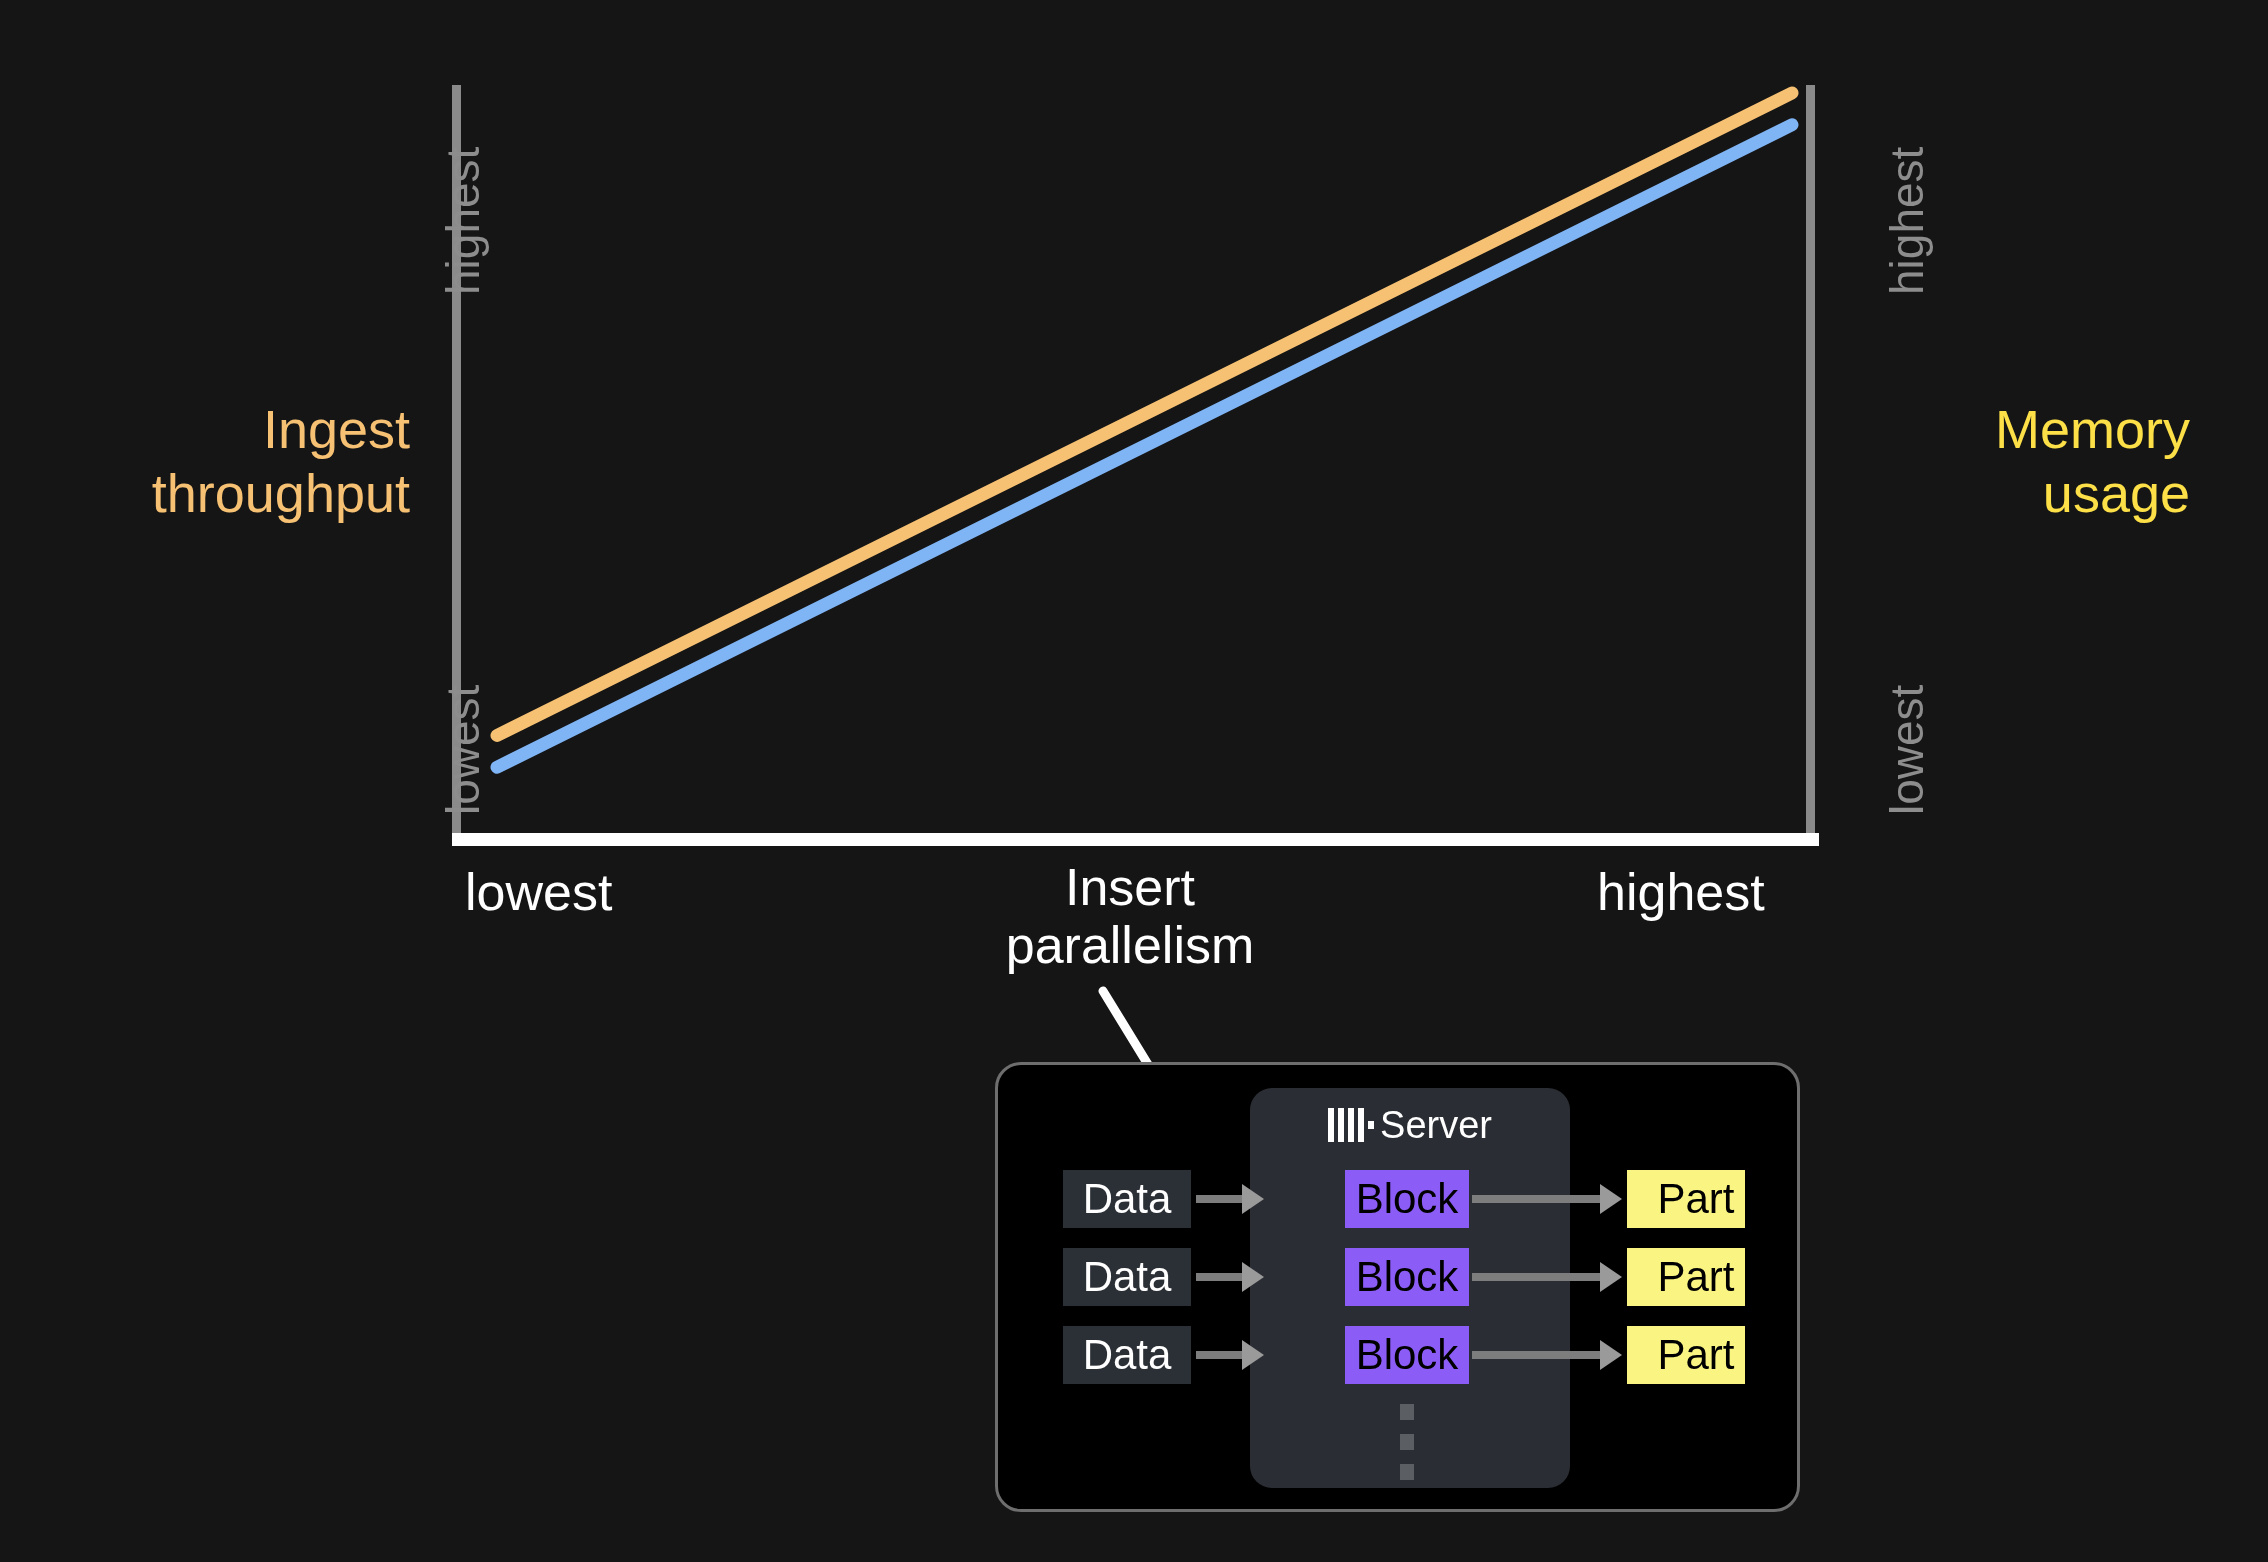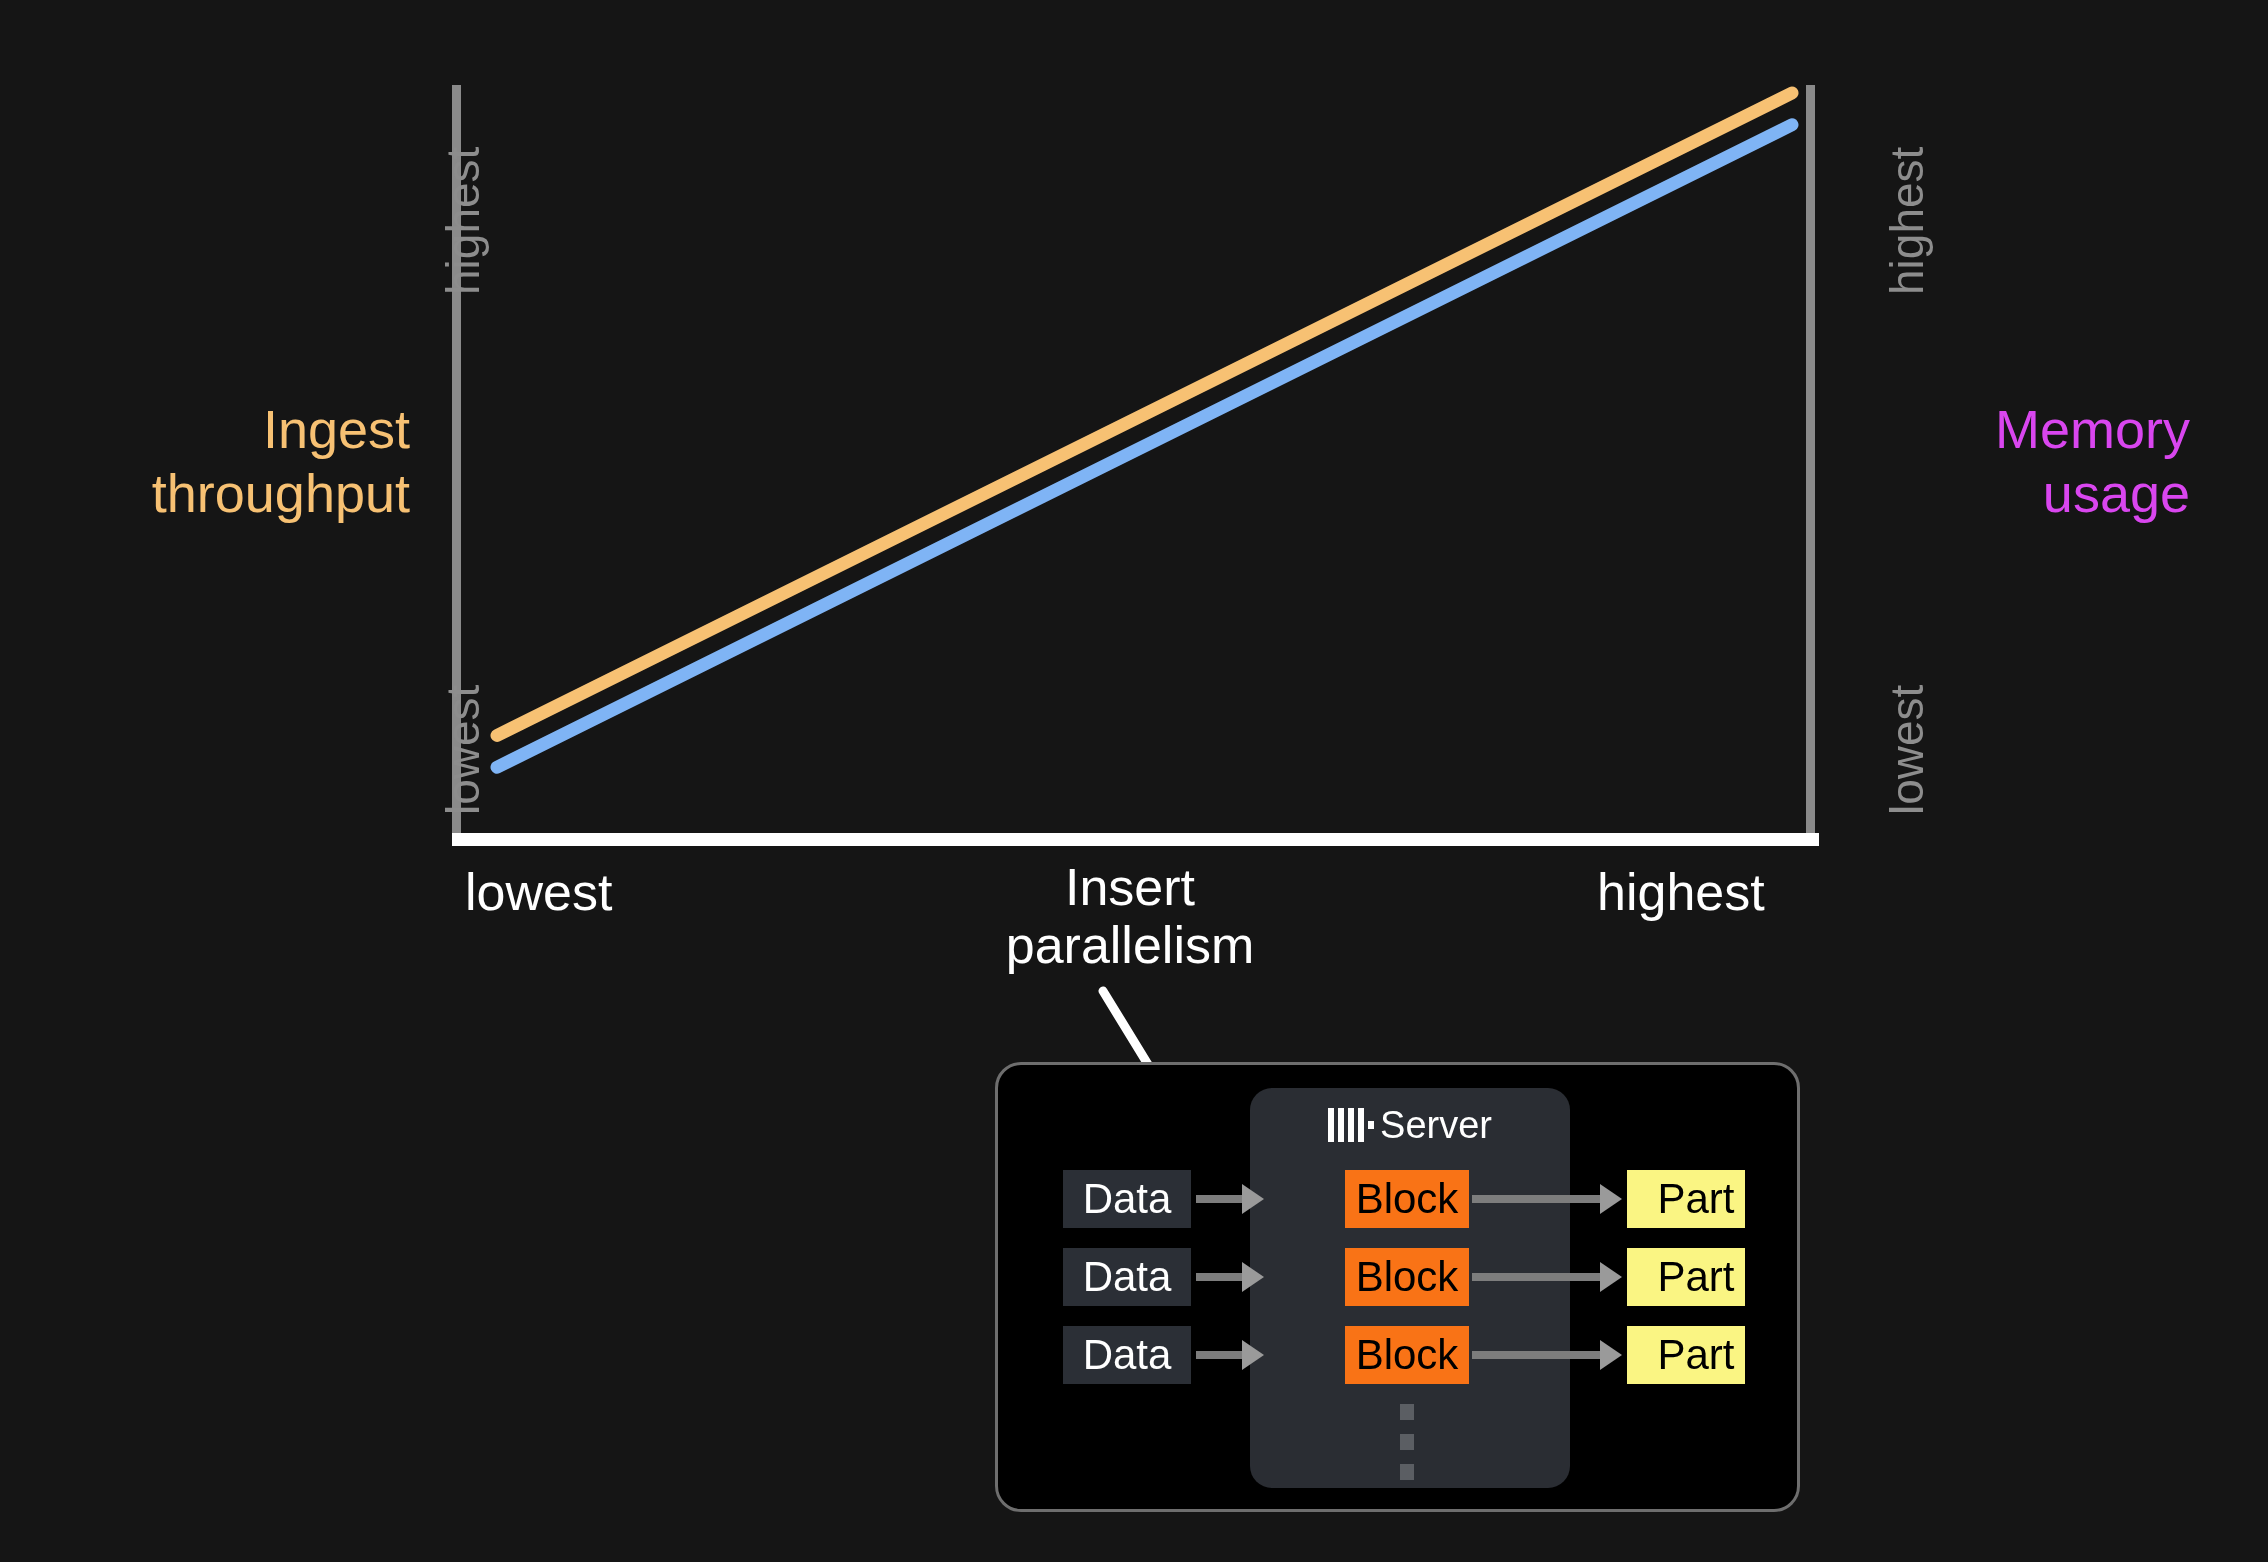--- a/index.html
+++ b/index.html
@@ -71,21 +71,21 @@
   #ingest-title {
     left: 90px;
     top: 398px;
     width: 320px;
     color: #f7c173;
   }
   #memory-title {
     left: 1840px;
     top: 398px;
     width: 350px;
-    color: #d946ef;
+    color: #fde047;
   }
 
   .xtick {
     position: absolute;
     color: #ffffff;
     font-size: 52px;
     white-space: nowrap;
   }
   #xtick-lowest  { left: 465px; top: 862px; }
   #xtick-highest { left: 1597px; top: 862px; }
@@ -168,21 +168,21 @@
     box-sizing: border-box;
     white-space: nowrap;
   }
   .chip.data {
     background: #2b2f36;
     color: #ffffff;
     width: 128px;
     height: 58px;
   }
   .chip.block {
-    background: #f97316;
+    background: #8b5cf6;
     color: #000000;
     width: 124px;
     height: 58px;
   }
   .chip.part {
     background: #faf583;
     color: #000000;
     width: 118px;
     height: 58px;
     padding-left: 20px;

